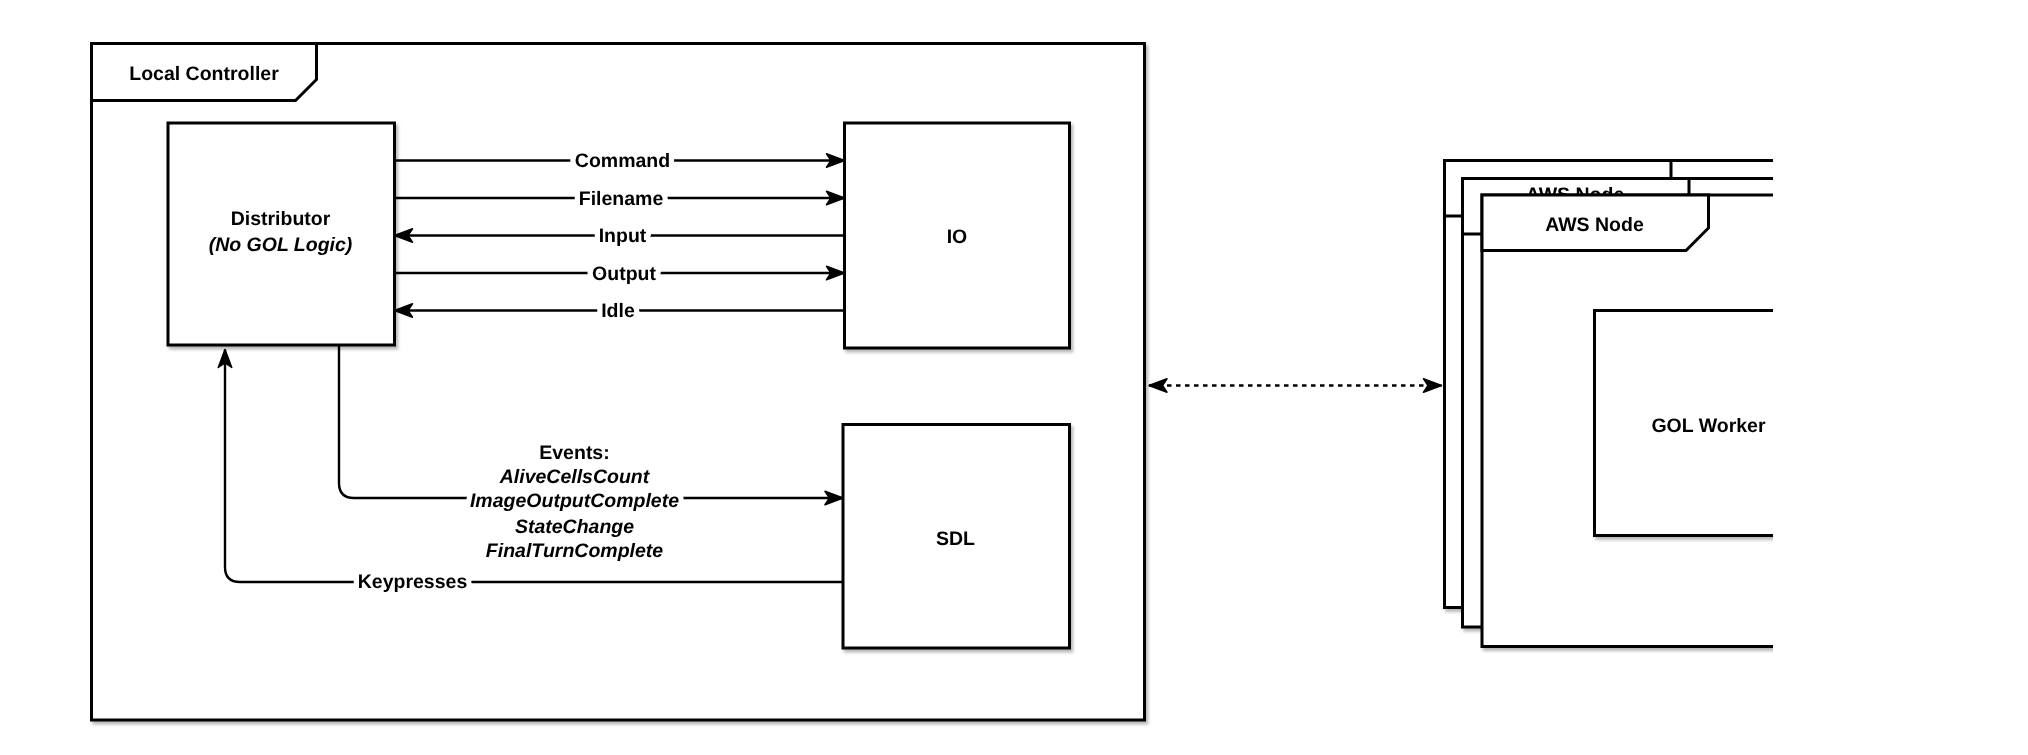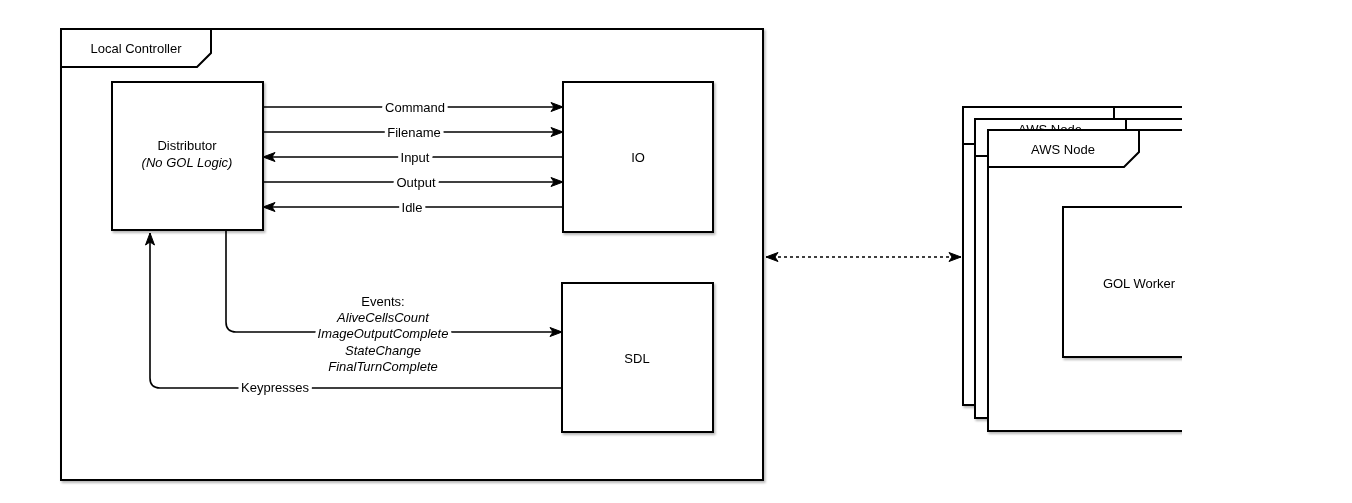--- a/index.html
+++ b/index.html
@@ -2,20 +2,21 @@
 <html><head>
 <meta charset="utf-8">
 <style>
   html, body { margin: 0; padding: 0; background: #ffffff; }
   .canvas-wrap {
     position: relative;
     width: 1182px;
     height: 503px;
     background: #ffffff;
     overflow: hidden;
+    font-weight: bold;
   }
   svg text {
     font-family: "Liberation Sans", sans-serif;
     font-size: 13px;
     fill: #000000;
   }
   svg .node-label { text-anchor: middle; }
   svg .frame-label { text-anchor: middle; }
   svg .edge-label {
     text-anchor: middle;

